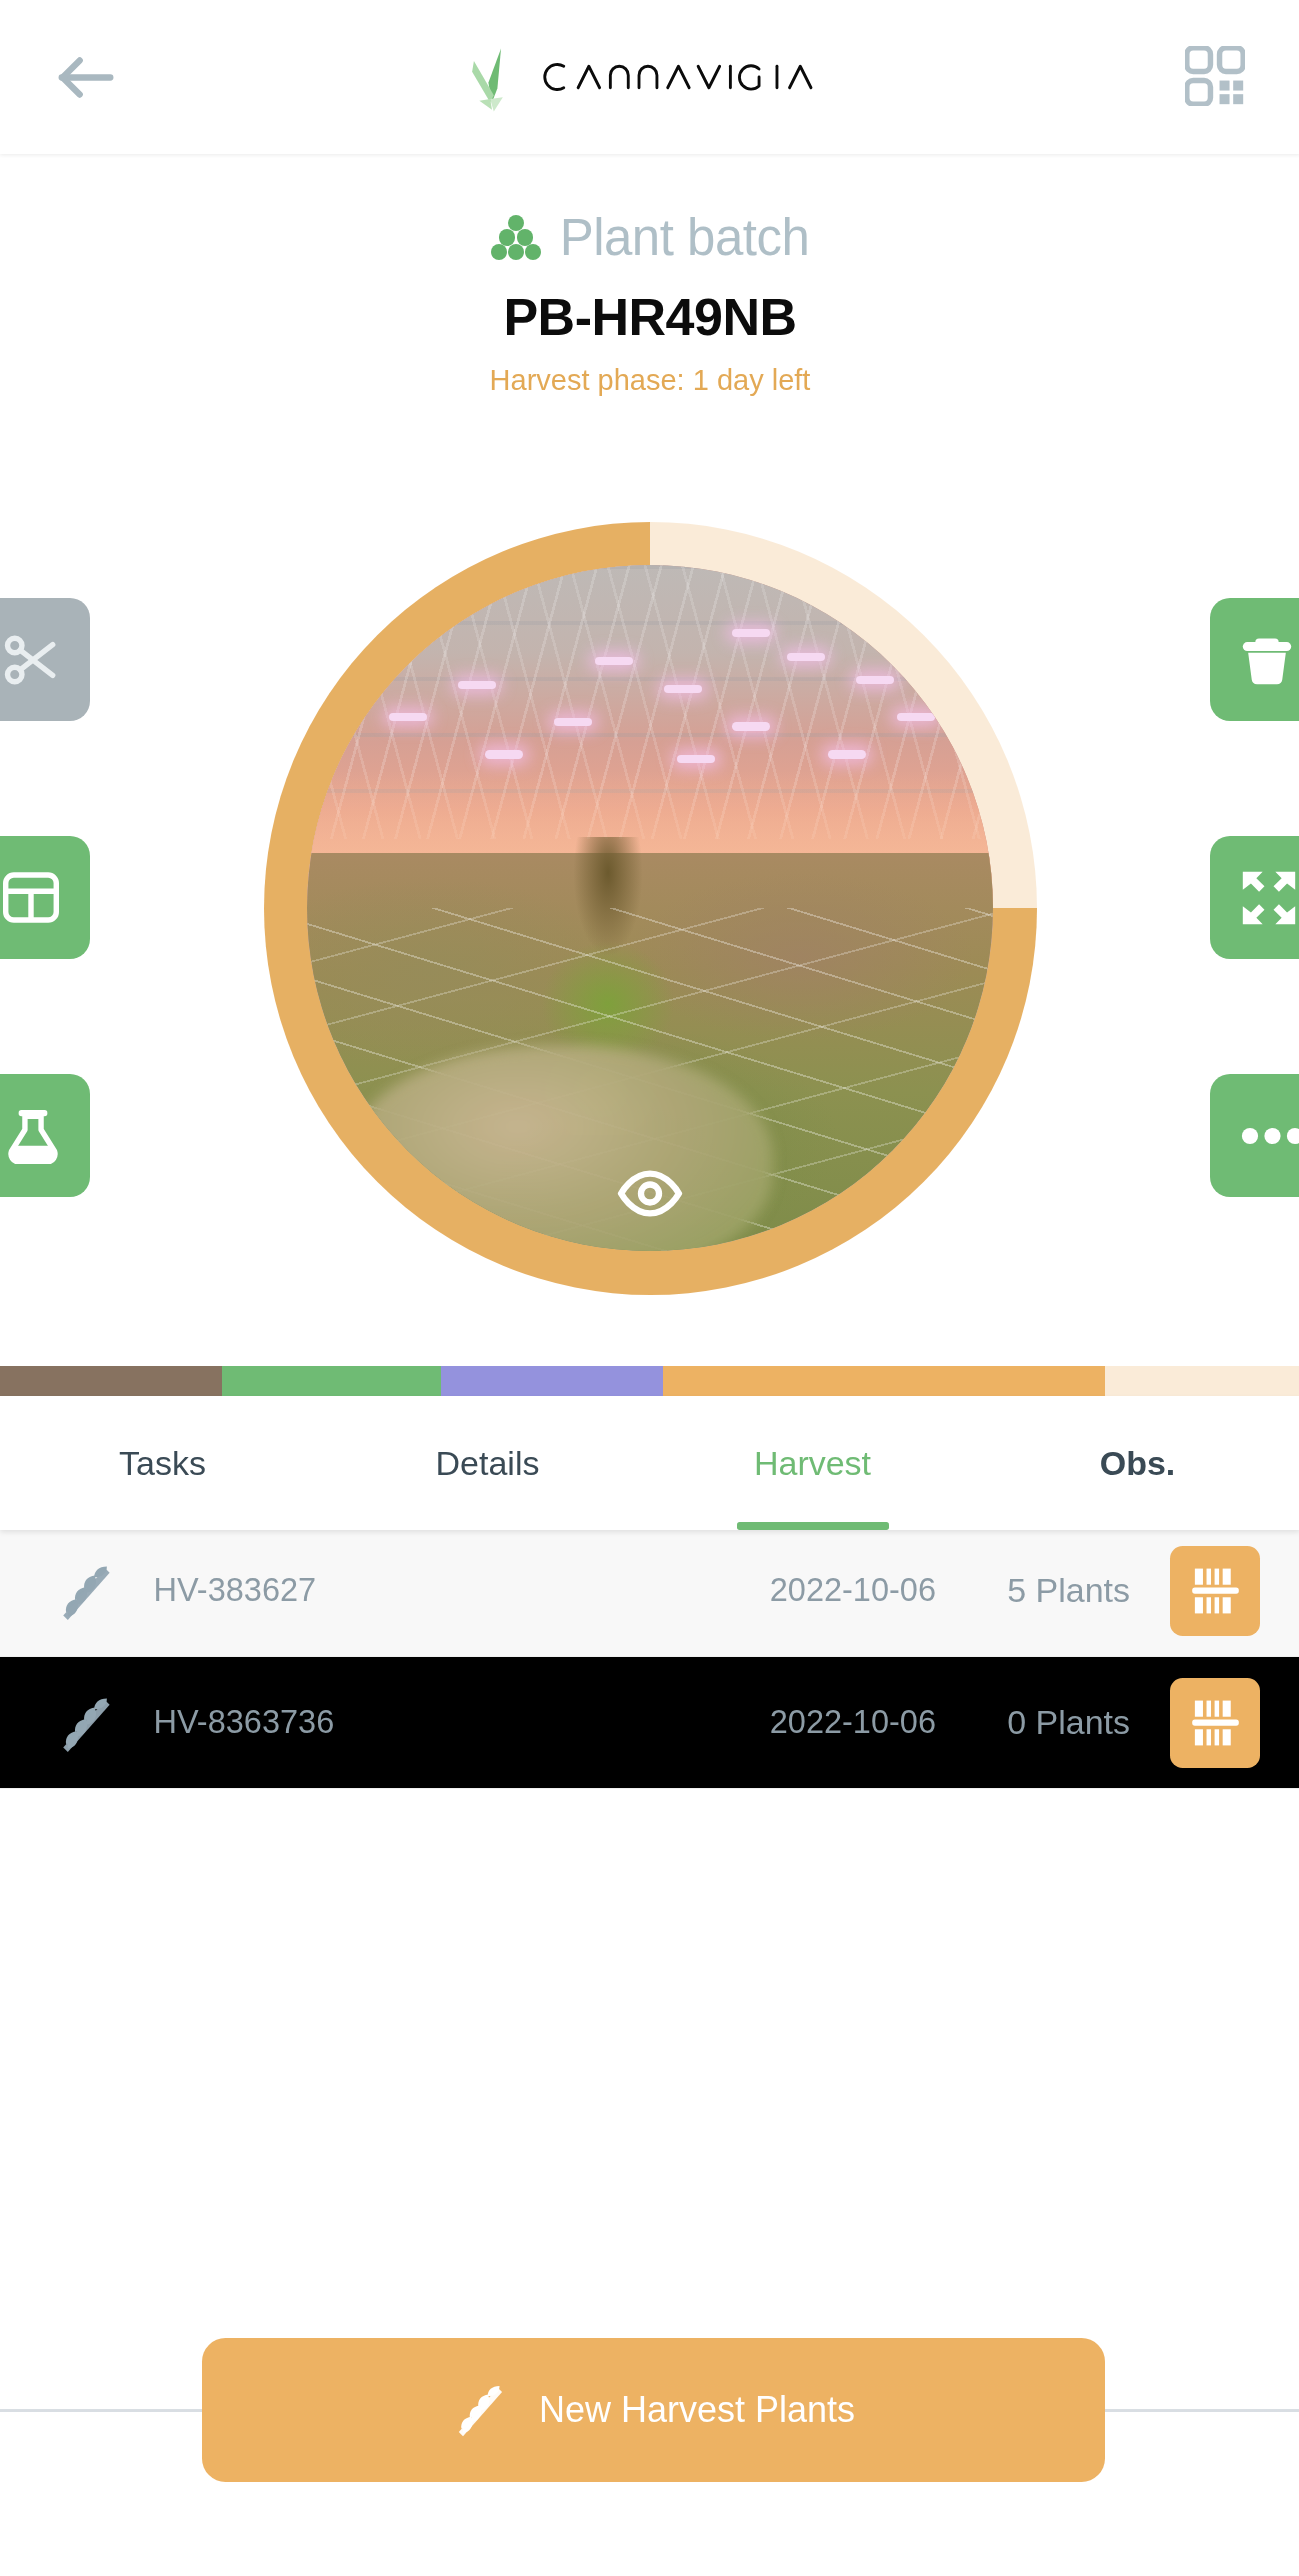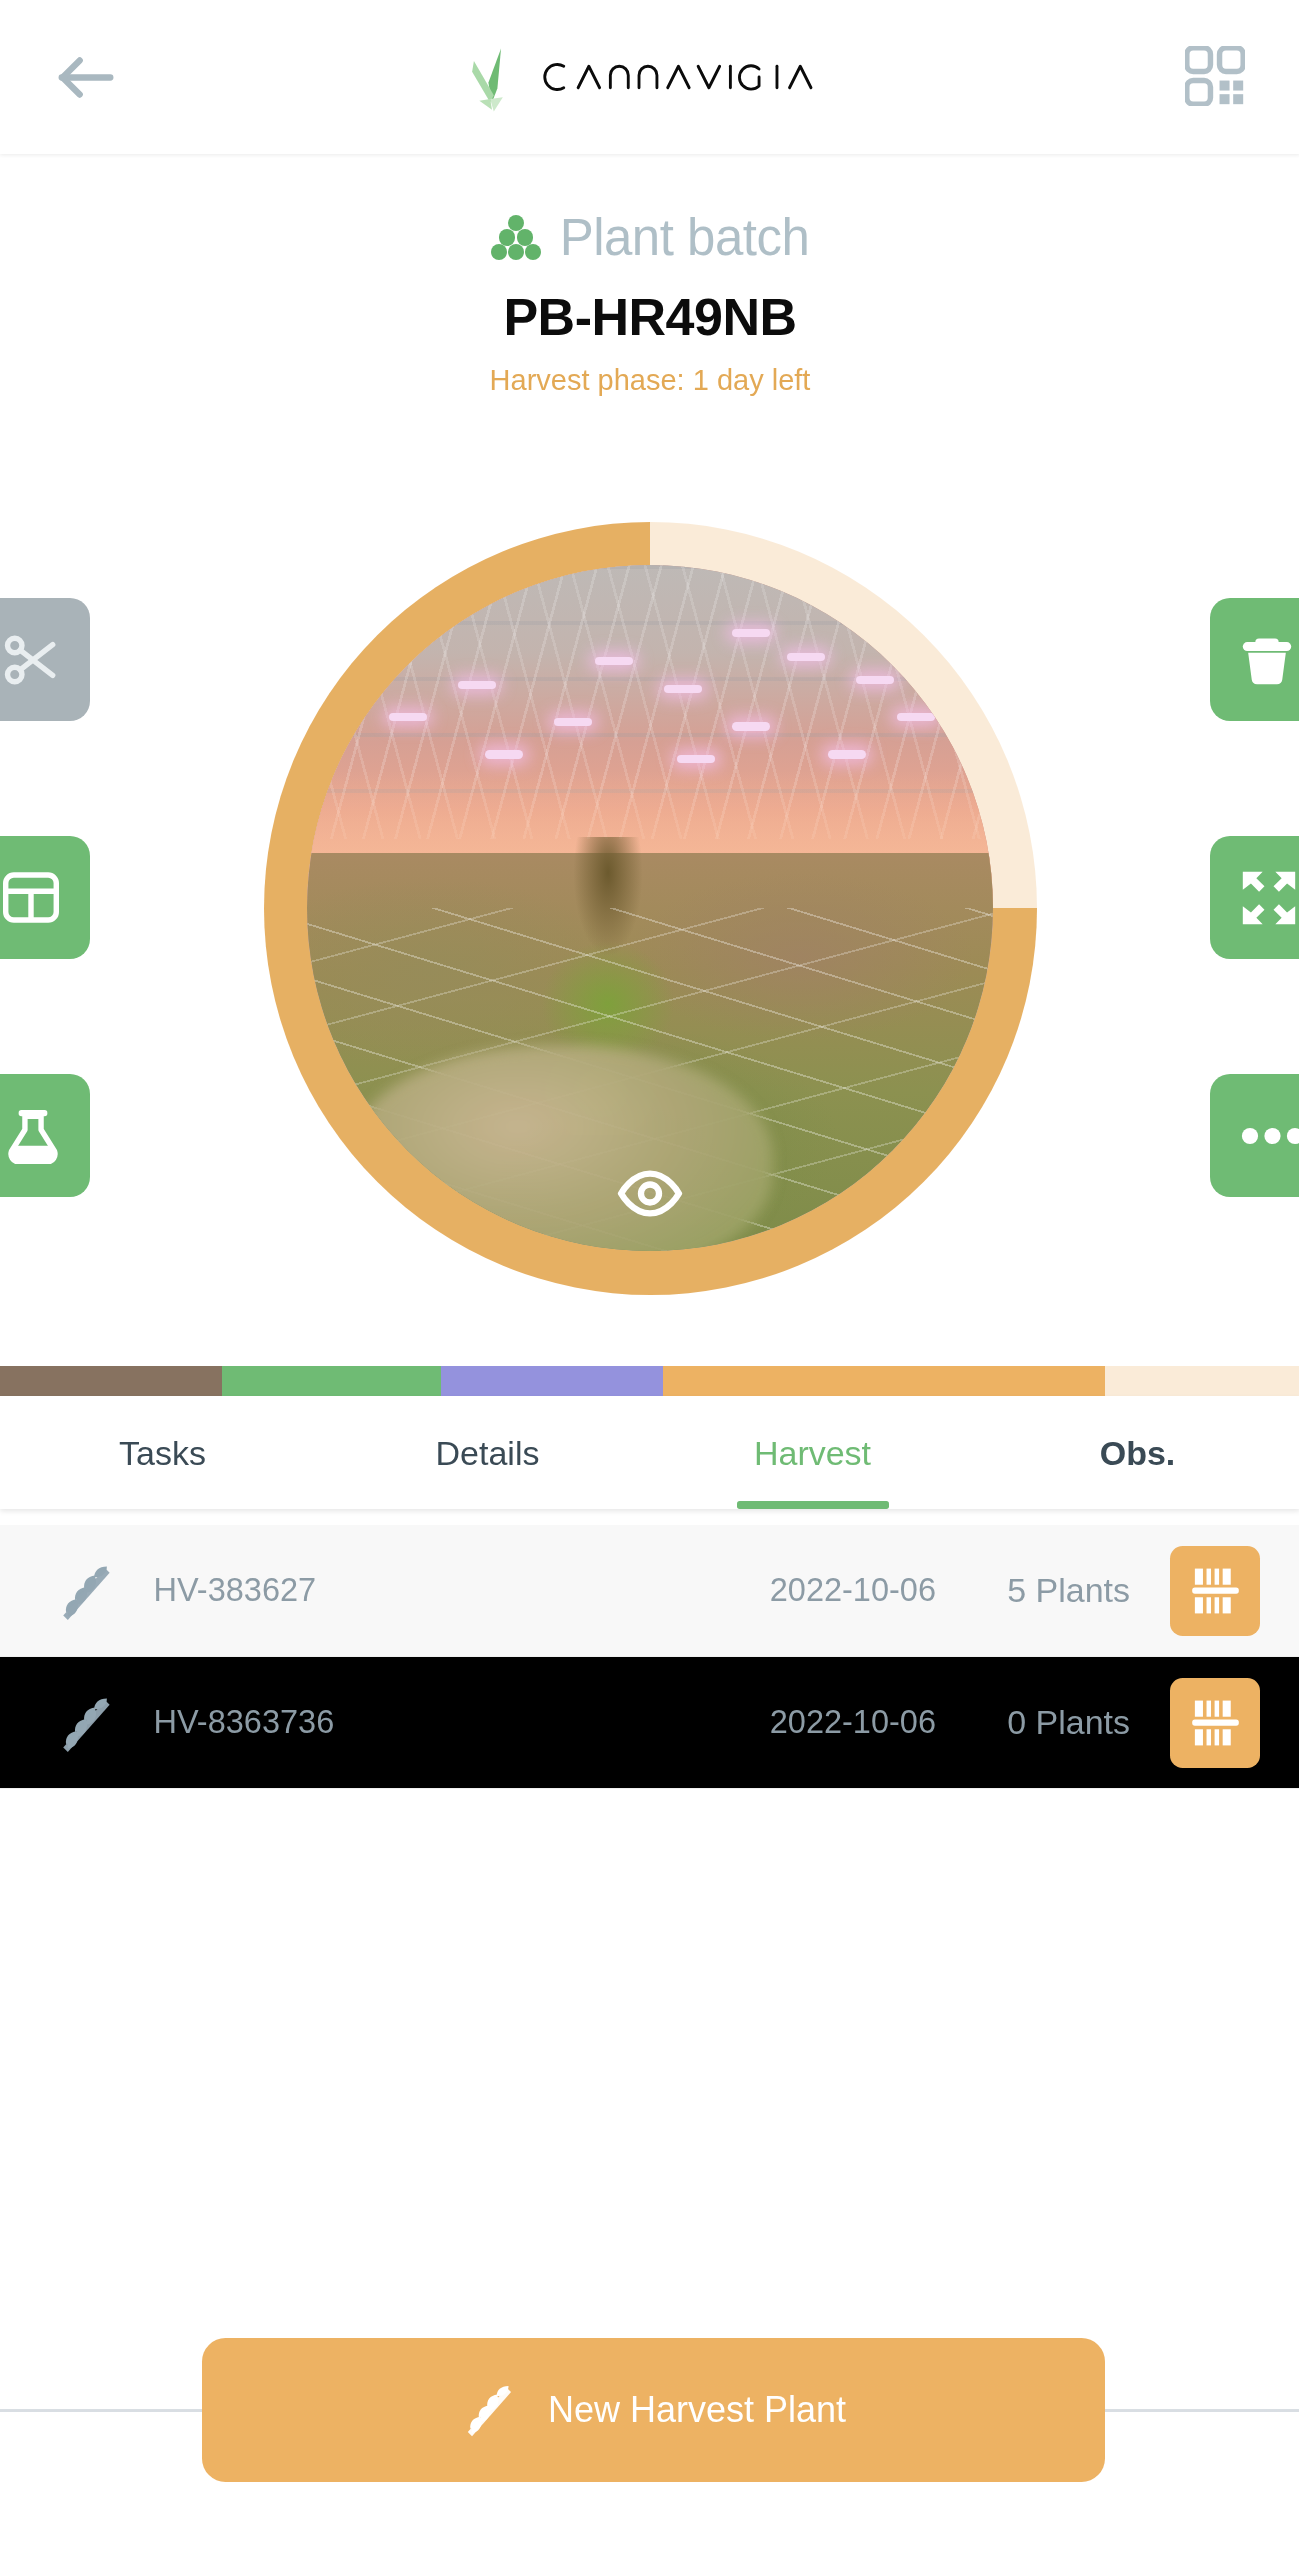--- a/index.html
+++ b/index.html
@@ -162,21 +162,21 @@
 
   
   .phase-bar{
     position:absolute; top:1366px; left:0; width:1300px; height:31px;
     display:flex; overflow:hidden;
   }
   .phase-bar span{ display:block; height:100%; }
 
   
   .tabs{
-    position:absolute; top:1396px; left:0; width:1300px; height:113px;
+    position:absolute; top:1396px; left:0; width:1300px; height:134px;
     background:#fff; display:flex; align-items:stretch;
     box-shadow:0 2.7px 5.4px rgba(0,0,0,.10);
     z-index:20;
   }
   .tab{
     flex:1 1 0; display:flex; flex-direction:column;
     align-items:center; justify-content:center; position:relative;
     cursor:pointer;
   }
   .tab .tab-label{
@@ -507,15 +507,15 @@
       <path d="M56 6 c-9 0 -14 5 -14 12 c9 0 14 -5 14 -12z"></path>
       <path d="M43 16 c-9 1 -13 7 -12 14 c9 -1 13 -7 12 -14z"></path>
       <path d="M44 19 c1 9 -3 15 -11 16 c-1 -9 3 -15 11 -16z"></path>
       <path d="M33 29 c-9 1 -13 7 -12 14 c9 -1 13 -7 12 -14z"></path>
       <path d="M34 32 c1 9 -3 15 -11 16 c-1 -9 3 -15 11 -16z"></path>
       <path d="M23 42 c-9 1 -13 7 -12 14 c9 -1 13 -7 12 -14z"></path>
       <path d="M24 45 c1 9 -3 15 -11 16 c-1 -9 3 -15 11 -16z"></path>
       <path d="M54 8 L8 60 l5 5 L59 13 Z" opacity="0.95"></path>
     </svg>
   </span>
-  <span class="plabel">New Harvest Plant</span>
+  <span class="plabel">New Harvest Plants</span>
 </div>
 
 
 </body></html>

